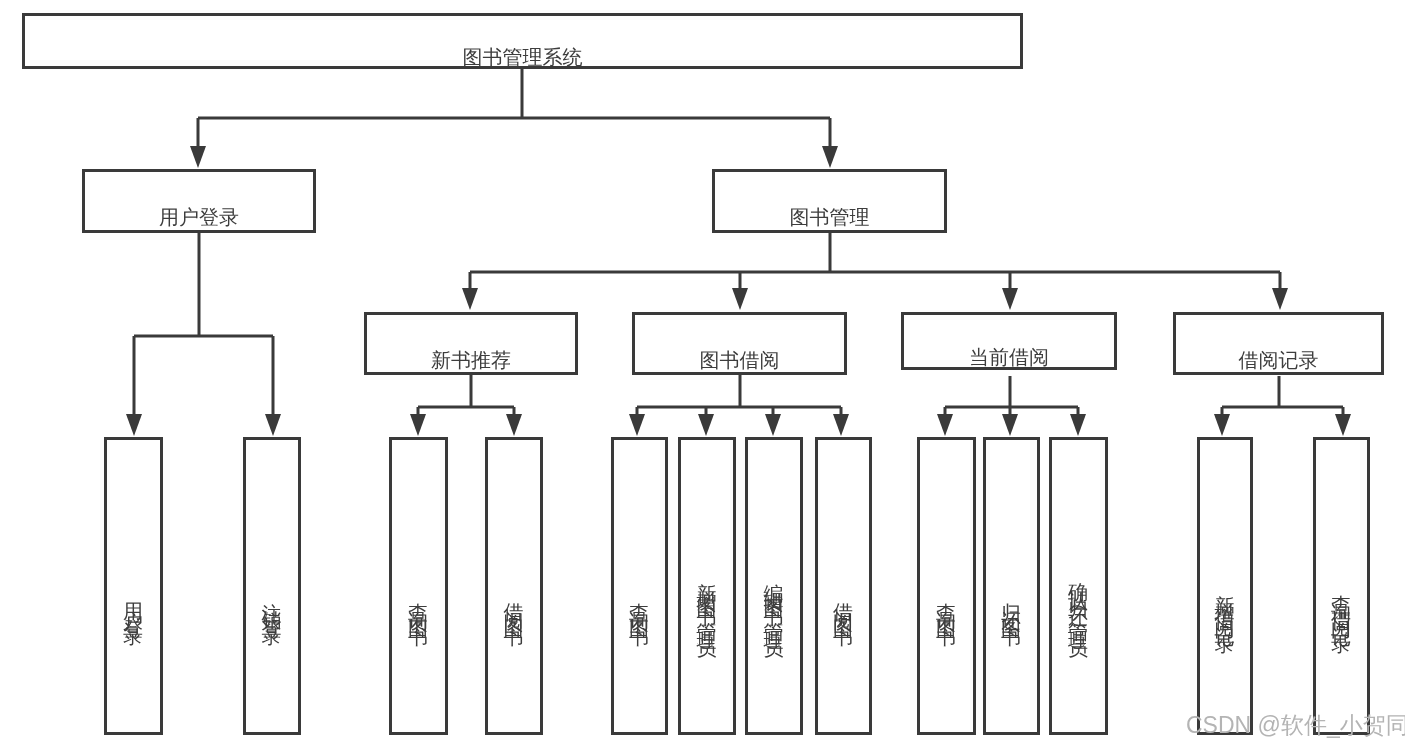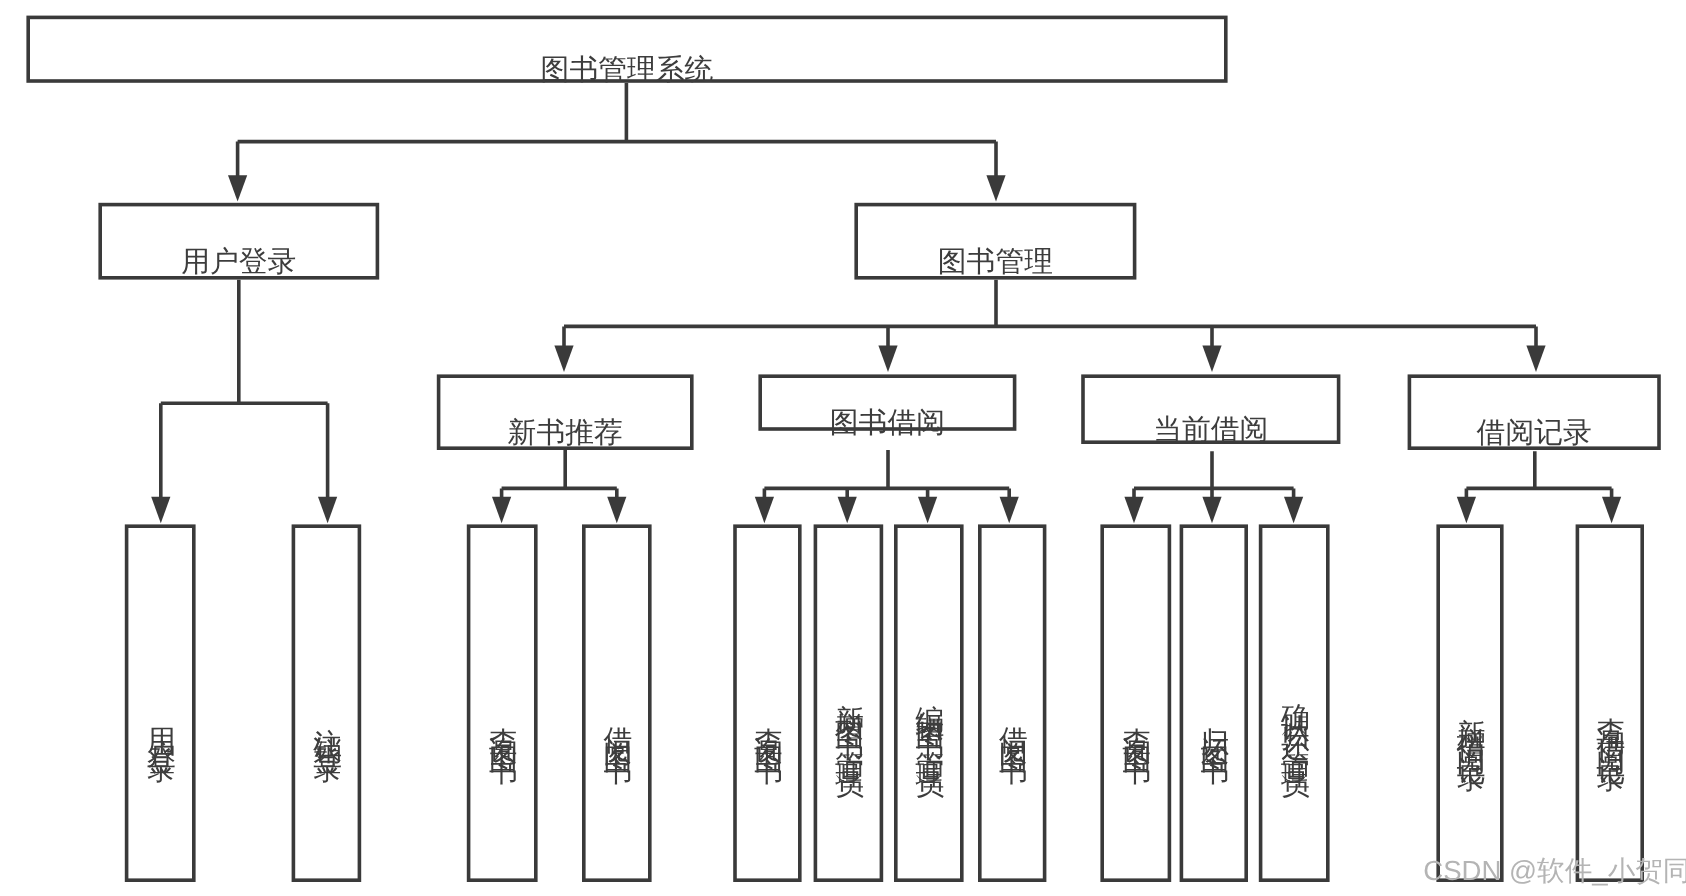--- a/index.html
+++ b/index.html
@@ -7,21 +7,21 @@
          font-family: "Liberation Sans", sans-serif; }
   #canvas { position: relative; width: 1405px; height: 747px; background: #ffffff; }
 
   #connectors { position: absolute; left: 0; top: 0; width: 1405px; height: 747px; z-index: 1; }
   #connectors path { stroke: #3a3a3a; stroke-width: 3; fill: none; }
   #connectors polygon { fill: #3a3a3a; }
 
   .node { position: absolute; box-sizing: border-box; background: #ffffff;
           border: 3px solid #3a3a3a; display: flex; align-items: center;
           justify-content: center; z-index: 2; }
-  .node-label { color: #3d3d3d; font-size: 24px; white-space: nowrap; margin-top: 33px; }
+  .node-label { color: #3d3d3d; font-size: 20px; white-space: nowrap; margin-top: 33px; }
 
   .leaf { top: 437px; height: 298px; }
   .leaf .node-label { writing-mode: vertical-rl; text-orientation: mixed;
                       letter-spacing: 8px; line-height: 1; }
 
   #watermark { position: absolute; left: 1186px; top: 710px; z-index: 5;
                color: #b4b4b4; font-size: 23px; white-space: nowrap; }
 </style>
 </head>
 <body>
@@ -64,21 +64,21 @@
   <div class="node" style="left:82px; top:169px; width:234px; height:64px;">
     <span class="node-label">用户登录</span>
   </div>
   <div class="node" style="left:364px; top:312px; width:214px; height:63px;">
     <span class="node-label">新书推荐</span>
   </div>
 
   <div class="node" style="left:712px; top:169px; width:235px; height:64px;">
     <span class="node-label">图书管理</span>
   </div>
-  <div class="node" style="left:632px; top:312px; width:215px; height:47px;">
+  <div class="node" style="left:632px; top:312px; width:215px; height:63px;">
     <span class="node-label">图书借阅</span>
   </div>
   <div class="node" style="left:901px; top:312px; width:216px; height:58px;">
     <span class="node-label">当前借阅</span>
   </div>
   <div class="node" style="left:1173px; top:312px; width:211px; height:63px;">
     <span class="node-label">借阅记录</span>
   </div>
 
   <div class="node leaf" style="left:104px; width:59px;">

